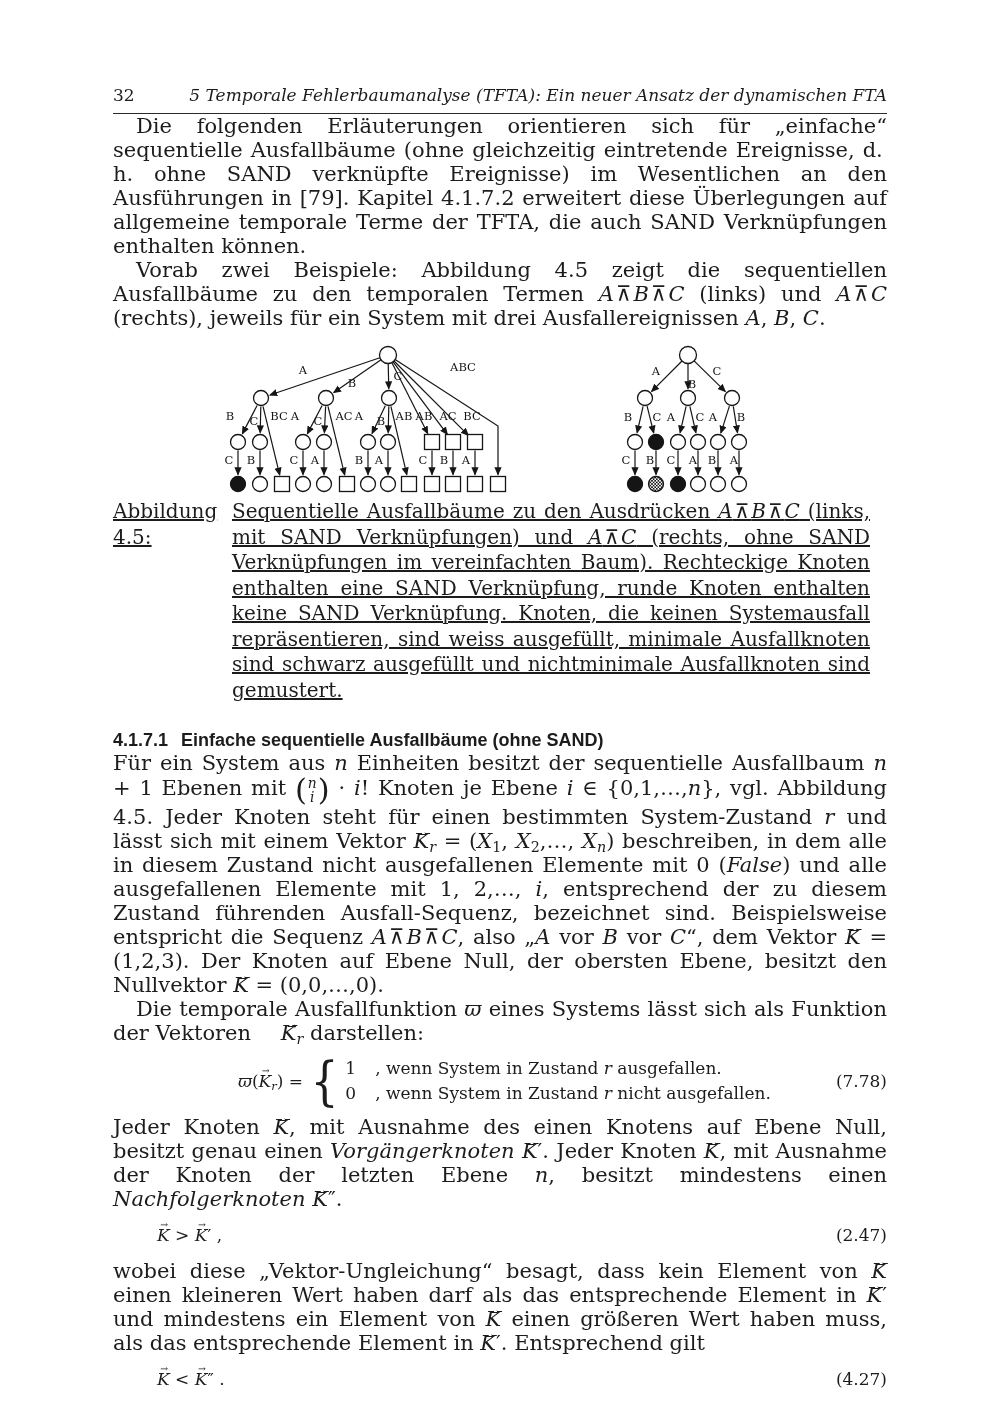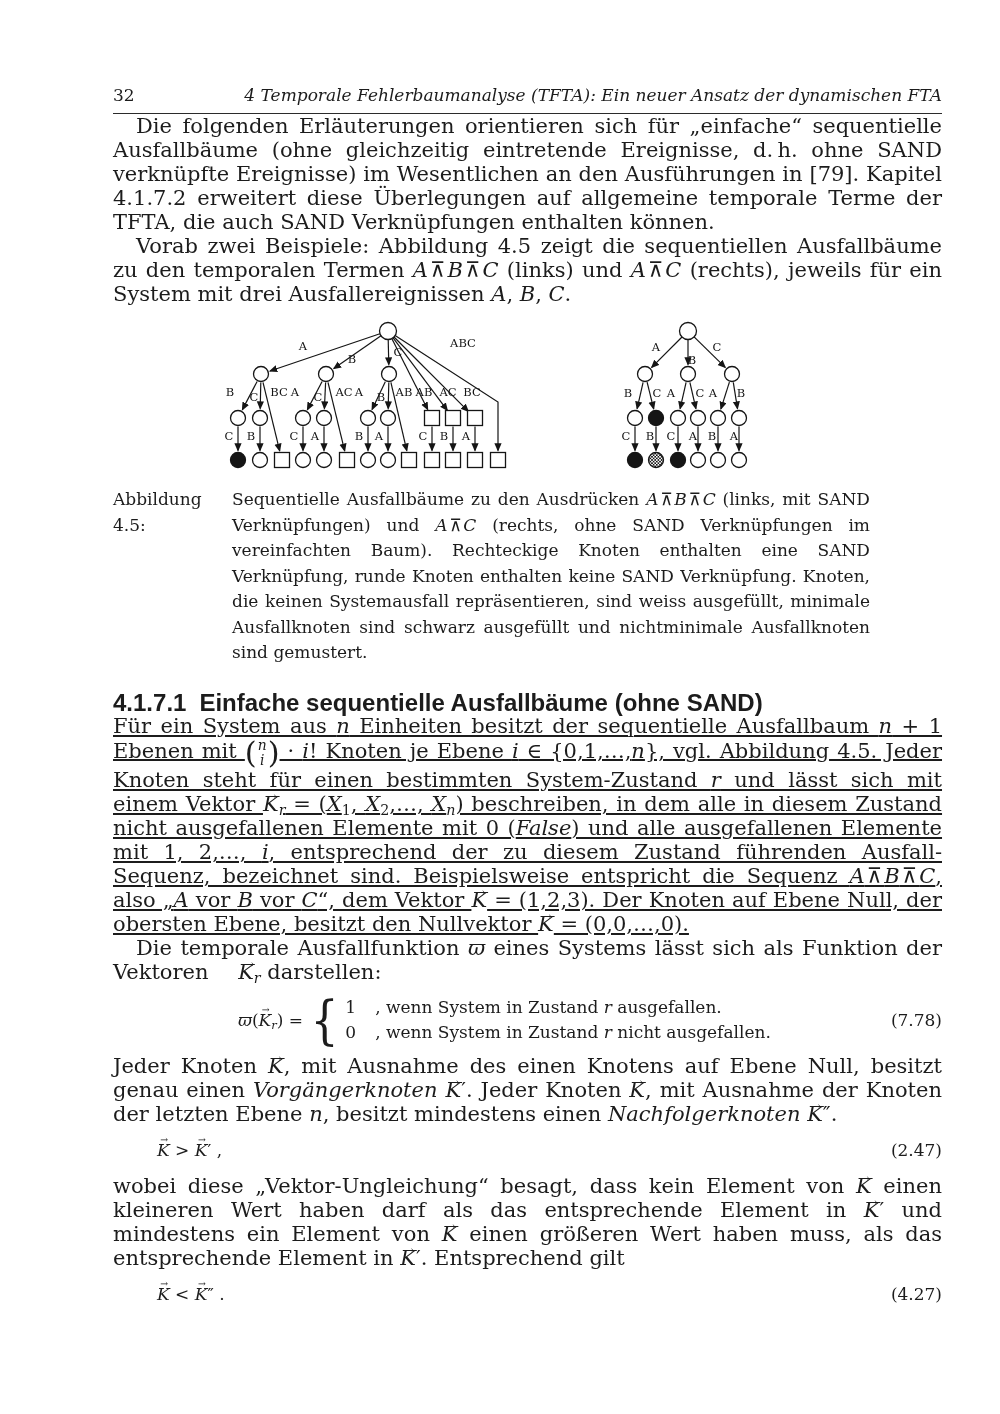--- a/index.html
+++ b/index.html
@@ -1,19 +1,19 @@
 <!DOCTYPE html>
 <html lang="de"><head>
 <meta charset="utf-8">
 <style>
   html,body{margin:0;padding:0;background:#ffffff;}
   body{width:1000px;height:1414px;overflow:hidden;
        font-family:"DejaVu Serif","Liberation Serif","DejaVu Sans",serif;
        color:#1c1c1c;}
-  .page{box-sizing:border-box;width:1000px;height:1414px;padding:84px 58px 0 113px;position:relative;}
+  .page{box-sizing:border-box;width:1000px;height:1414px;padding:84px 113px 0 113px;position:relative;}
 
   
   .pagehead{display:flex;justify-content:space-between;align-items:baseline;
             font-size:17px;line-height:22px;padding-bottom:7px;border-bottom:1.6px solid #2b2b2b;}
   .pagenum{font-style:normal;}
   .chaptitle{font-style:italic;}
 
   
   p.body{font-size:21px;line-height:24px;text-align:justify;margin:0;hyphens:auto;}
   .ind{text-indent:23px;}
@@ -33,50 +33,50 @@
        font-size:0.66em;line-height:1.05;padding:0 1px;}
 
   
   .figwrap{margin:14px 0 0 -113px;width:1000px;}
   .figwrap svg{display:block;}
   .edge{fill:none;stroke:#151515;stroke-width:1.2;}
   .node{stroke:#151515;stroke-width:1.3;}
   .elabel{font-family:"DejaVu Serif","Liberation Serif",serif;font-size:11.5px;fill:#151515;text-anchor:middle;}
 
   
-  .caption{display:flex;margin-top:17px;font-size:17px;line-height:25.5px;}
+  .caption{display:flex;margin-top:5px;font-size:20px;line-height:25.5px;text-decoration:underline;}
   .cap-label{flex:none;width:119px;}
   .cap-text{width:638px;text-align:justify;hyphens:auto;}
 
   
   .sechead{margin-top:26px;font-family:"Liberation Sans","DejaVu Sans",sans-serif;
-           font-weight:bold;font-size:24px;line-height:22px;}
+           font-weight:bold;font-size:18px;line-height:22px;}
   .secnum{margin-right:13px;}
-  .mt2{margin-top:13px;text-decoration:underline;}
+  .mt2{margin-top:13px;}
 
   
   .equation{display:flex;align-items:center;font-size:17px;}
   .eq425{margin:11px 0 9px 0;}
   .eq425 .eq-lhs{margin-left:125px;white-space:nowrap;}
   .brace{font-size:52px;line-height:0.9;font-weight:400;margin:0 4px 0 5px;transform:scaleX(0.85);}
   .cases{display:flex;flex-direction:column;}
   .case{display:flex;line-height:25px;}
   .cval{width:30px;}
   .eq-tag{margin-left:auto;}
   .eqsmall{margin:14px 0;}
   .eqsmall .eq-body{margin-left:44px;white-space:nowrap;}
 </style>
 </head>
 <body>
 
 <div class="page">
 
   <div class="pagehead">
     <span class="pagenum">32</span>
-    <span class="chaptitle">4 Temporale Fehlerbaumanalyse (TFTA): Ein neuer Ansatz der dynamischen FTA</span>
+    <span class="chaptitle">5 Temporale Fehlerbaumanalyse (TFTA): Ein neuer Ansatz der dynamischen FTA</span>
   </div>
 
   <p class="body ind mt1">Die folgenden Erläuterungen orientieren sich für „einfache“ sequentielle Ausfallbäume (ohne gleichzeitig eintretende Ereignisse, d. h. ohne SAND verknüpfte Ereignisse) im Wesentlichen an den Ausführungen in [79]. Kapitel 4.1.7.2 erweitert diese Überlegungen auf allgemeine temporale Terme der TFTA, die auch SAND Verknüpfungen enthalten können.</p>
   <p class="body ind">Vorab zwei Beispiele: Abbildung 4.5 zeigt die sequentiellen Ausfallbäume zu den temporalen Termen <i>A</i> ⊼ <i>B</i> ⊼ <i>C</i> (links) und <i>A</i> ⊼ <i>C</i> (rechts), jeweils für ein System mit drei Ausfallereignissen <i>A</i>, <i>B</i>, <i>C</i>.</p>
 
   <div class="figwrap">
     <svg id="fig-svg" viewBox="0 0 1000 150" width="1000" height="150" xmlns="http://www.w3.org/2000/svg">
       <defs>
         <marker id="ah" markerWidth="7" markerHeight="7" refX="6" refY="3" orient="auto">
           <path d="M0,0 L7,3 L0,6 Z" fill="#151515"></path>

